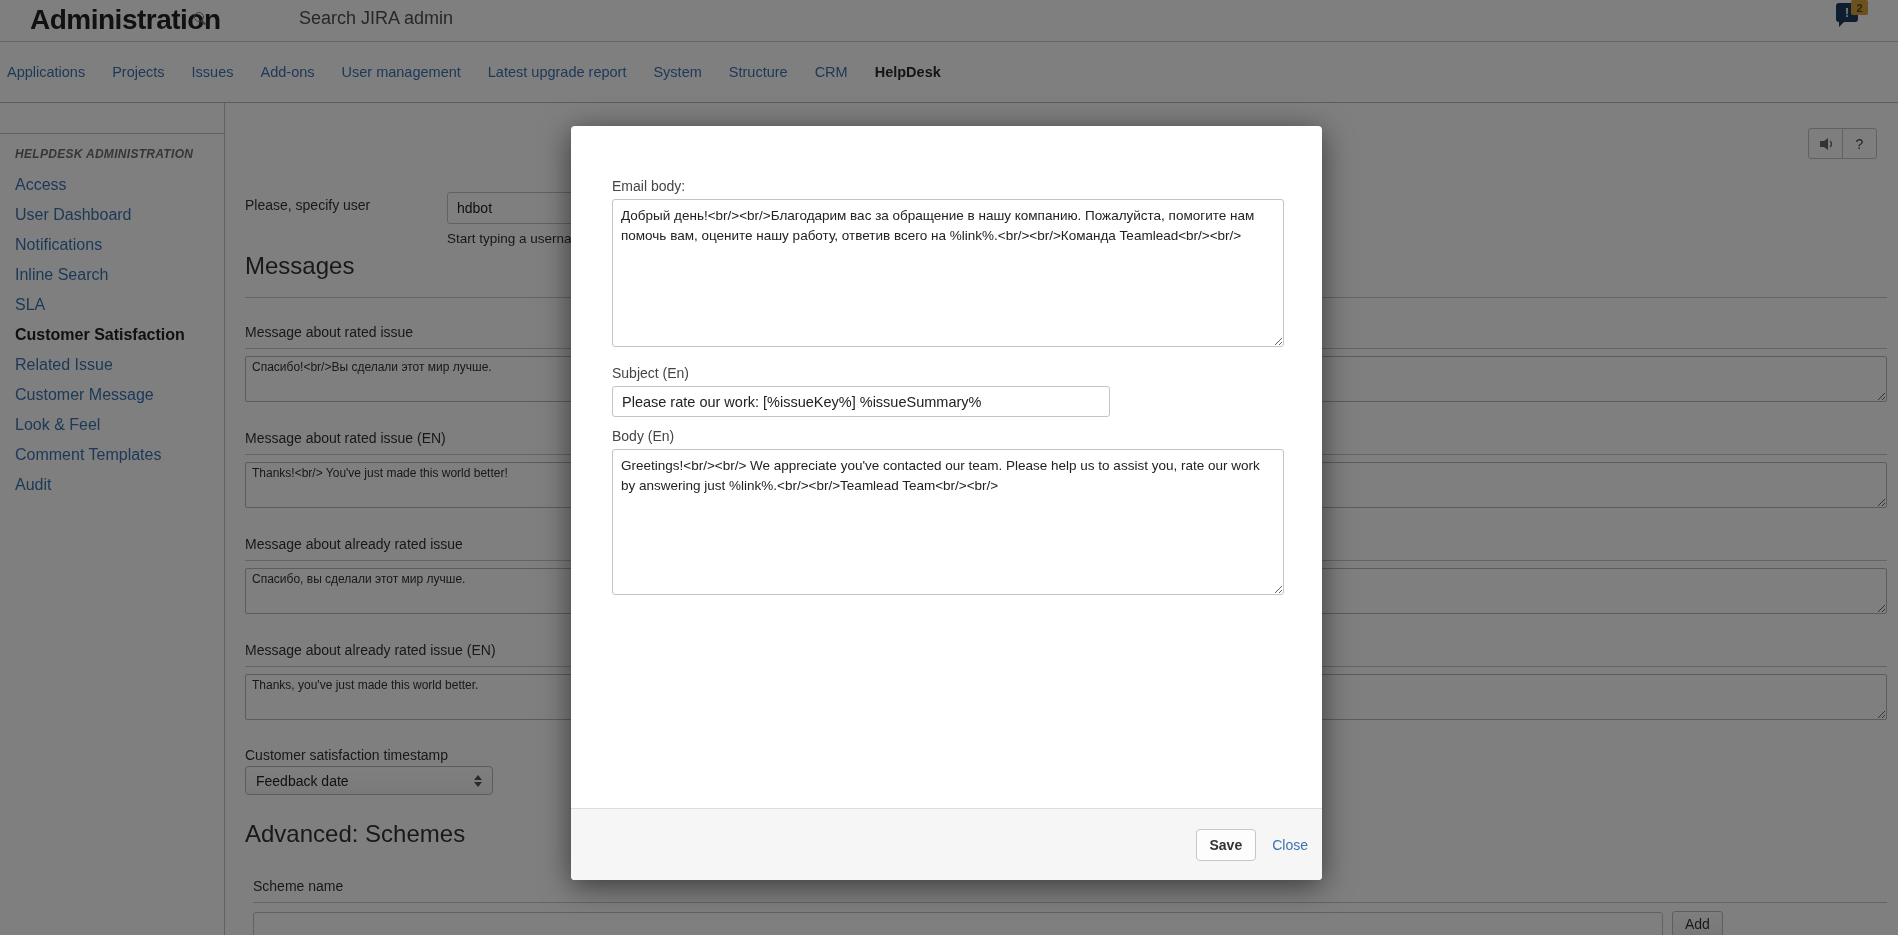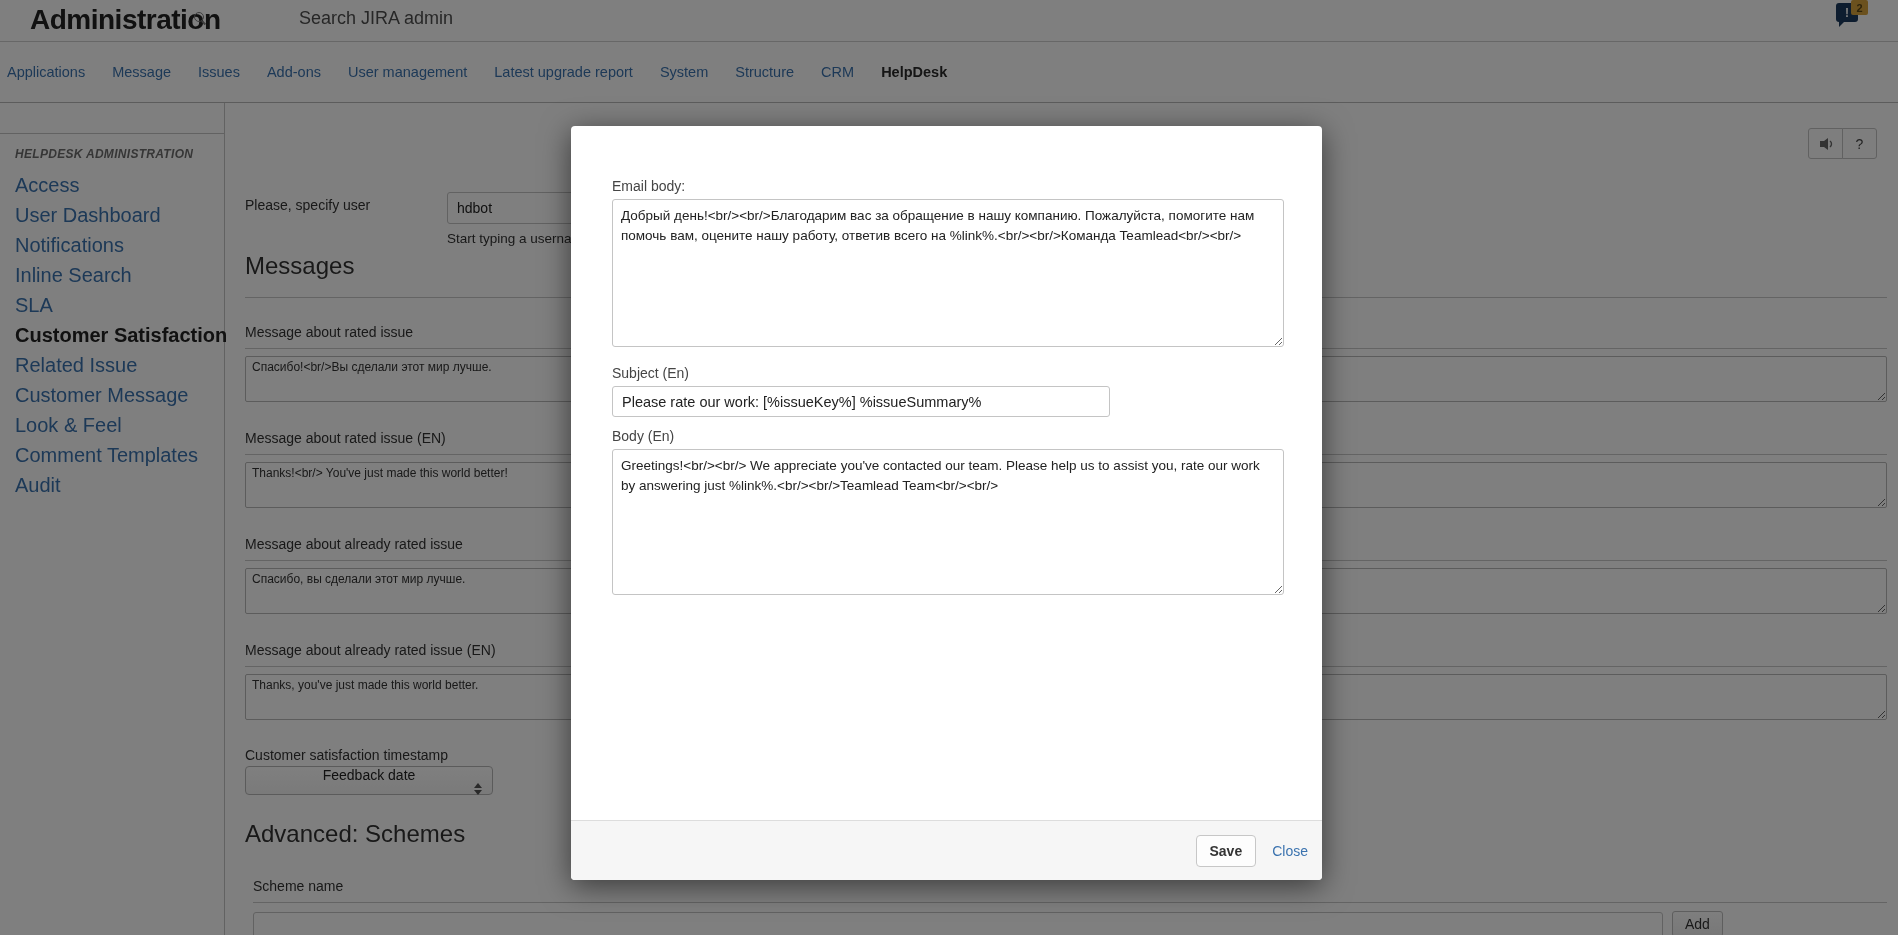--- a/index.html
+++ b/index.html
@@ -58,21 +58,21 @@
 
   .sidebar {
     position:absolute; left:0; top:103px; width:225px; bottom:0;
     border-right:1px solid #c4c4c4; background:#fff;
   }
   .sidebar-rule { margin-top:30px; border-top:1px solid #c4c4c4; }
   .sidebar-heading {
     margin:13px 0 0 15px; font-size:12px; font-weight:700; color:#6d6d6d; letter-spacing:.3px;font-style:italic;
   }
   .sidebar ul { list-style:none; margin-top:9px; }
-  .sidebar li { height:30px; line-height:30px; padding-left:15px; font-size:20px;
+  .sidebar li { height:30px; line-height:30px; padding-left:15px; font-size:16px;
     color:#3b73af; cursor:pointer; white-space:nowrap; }
   .sidebar li.active { color:#222; font-weight:700; }
 
   
   .abs { position:absolute; }
   .field-label { font-size:14px; color:#333; }
   .group-label { font-size:14px; font-weight:400; color:#333; }
   .h2 { font-size:24px; font-weight:400; color:#333; }
   .rule { border-top:1px solid #c9c9c9; height:0; }
   .pg-textarea {
@@ -81,21 +81,20 @@
     resize:both; border-radius:2px;
   }
   .text-input {
     border:1px solid #c4c4c4; border-radius:3px; background:#fff;
     font-size:14px; color:#222; padding:0 9px; font-family:"Liberation Sans", sans-serif;
   }
   .fake-select {
     border:1px solid #b7b7b7; border-radius:4px; background:linear-gradient(#fff,#f4f4f4);
     display:flex; align-items:center; font-size:14px; color:#222; padding:0 10px;
     cursor:pointer;
-    flex-direction:column;
   }
   .sel-arrows { margin-left:auto; display:flex; flex-direction:column; gap:2px; }
   .sel-arrows i { display:block; width:0; height:0; border-left:4px solid transparent;
     border-right:4px solid transparent; }
   .sel-arrows i.up { border-bottom:5px solid #555; }
   .sel-arrows i.down { border-top:5px solid #555; }
 
   .mini-btn {
     position:absolute; top:128px; width:35px; height:31px; background:#fdfdfd;
     border:1px solid #c2c2c2; display:flex; align-items:center; justify-content:center;
@@ -125,21 +124,21 @@
     padding:0 9px; font-size:14.5px; color:#222; font-family:"Liberation Sans", sans-serif;
     display:block;
   }
   .m-textarea {
     width:672px; height:148px; border:1px solid #c4c4c4; border-radius:3px;
     padding:6px 8px; font-size:13.5px; line-height:20px; color:#222;
     font-family:"Liberation Sans", sans-serif; resize:both; display:block;
   }
   .mt12 { margin-top:12px; } .mt18 { margin-top:18px; } .mt11 { margin-top:11px; }
   .modal-footer {
-    position:absolute; left:0; right:0; bottom:0; height:60px;
+    position:absolute; left:0; right:0; bottom:0; height:72px;
     background:#f6f6f6; border-top:1px solid #ddd; border-radius:0 0 4px 4px;
     display:flex; align-items:center; justify-content:flex-end; gap:16px; padding-right:14px;
   }
   .save-btn {
     background:#fdfdfd; border:1px solid #c7c7c7; border-radius:4px;
     font-size:14px; font-weight:700; color:#333; padding:7px 13px; cursor:pointer;
     font-family:"Liberation Sans", sans-serif;
   }
   .close-link { color:#3b73af; font-size:14px; cursor:pointer; }
 
@@ -155,21 +154,21 @@
     <div class="admin-search">
       <span class="mag-icon"></span>
       <input type="text" placeholder="Search JIRA admin" style="">
     </div>
     <div class="notif">!</div>
     <div class="notif-badge">2</div>
   </div>
 
   <div class="top-nav">
     <span class="nav-item">Applications</span>
-    <span class="nav-item">Message</span>
+    <span class="nav-item">Projects</span>
     <span class="nav-item">Issues</span>
     <span class="nav-item">Add-ons</span>
     <span class="nav-item">User management</span>
     <span class="nav-item">Latest upgrade report</span>
     <span class="nav-item">System</span>
     <span class="nav-item">Structure</span>
     <span class="nav-item">CRM</span>
     <span class="nav-item active">HelpDesk</span>
   </div>
 

